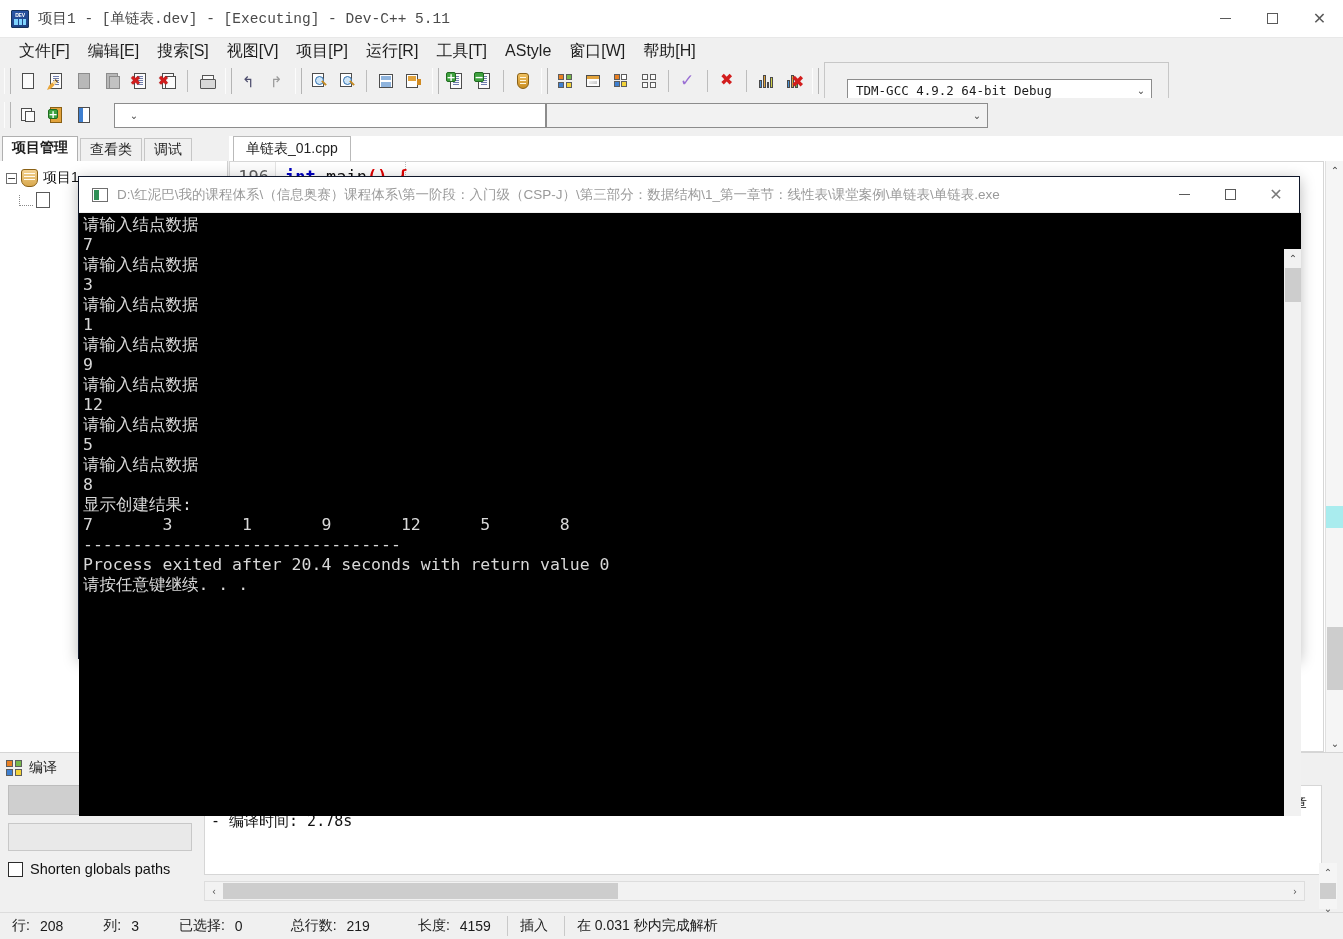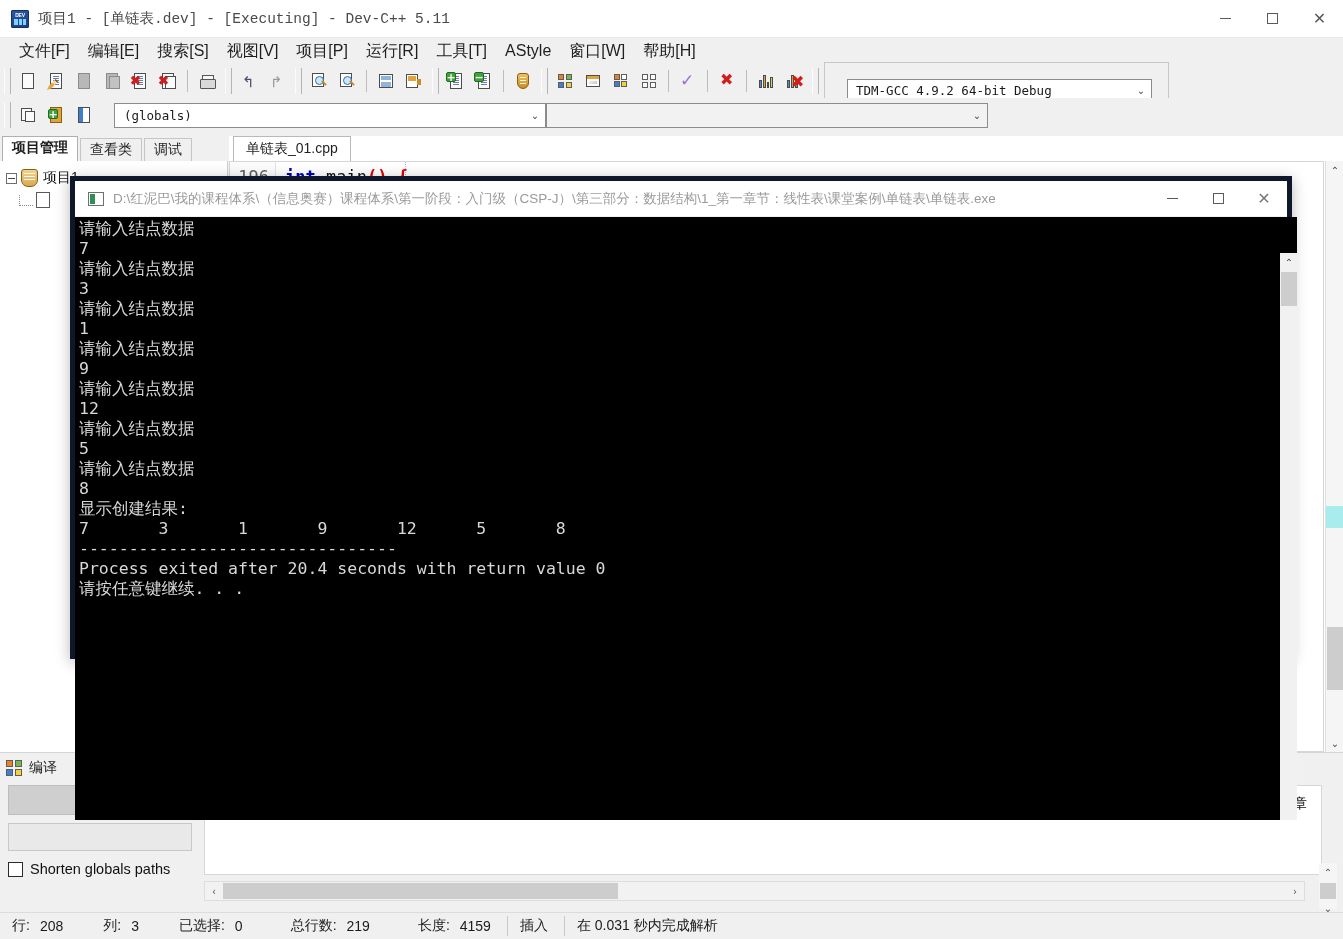--- a/index.html
+++ b/index.html
@@ -302,22 +302,22 @@
     background:#f0f0f0; border-top:1px solid #dcdcdc;
     display:flex; align-items:center; font-size:14px; color:#1b1b1b;
   }
   .sb-cell { display:flex; align-items:center; padding:0 0 0 12px; height:27px; white-space:nowrap;}
   .sb-lab { margin-right:10px; }
   .sb-val { }
   .sb-div { width:1px; height:20px; background:#c9c9c9; margin-left:16px; }
 
   
   .console-win {
-    position:absolute; left:70px; top:176px; width:1222px; height:483px;
-    background:#ffffff; border:5px solid #0f172a;
+    position:absolute; left:78px; top:176px; width:1222px; height:483px;
+    background:#ffffff; border:1px solid #0f172a;
     box-shadow: 0 3px 14px rgba(0,0,0,.28);
   }
   .console-title {
     height:36px; background:#ffffff; display:flex; align-items:center;
     border-bottom:1px solid #f1f1f1;
   }
   .con-ico {
     width:16px;height:14px;margin-left:13px;margin-right:9px;flex:none;
     border:1.5px solid #6f6f6f; background:#fff; position:relative;
   }
@@ -583,21 +583,20 @@
         </span>
       </div>
     <div class="tb-btn">
       <span class="ico">
           <i class="pg" style="background:#fff"></i>
           <i style="position:absolute;left:4px;top:2px;width:4px;height:14px;background:#3e7fd0"></i>
         </span>
       </div>
 
     <div class="combo-wide" style="width:432px;margin-left:16px;position:relative;">
-      <span style="flex:1">(globals)</span>
       <span class="combo-arrow">⌄</span>
     </div>
     <div class="combo-wide disabled" style="width:442px;">
       <span style="flex:1"></span>
       <span class="combo-arrow">⌄</span>
     </div>
   </div>
 
   <div class="tabstrip">
     <div class="ltab active">项目管理</div>
@@ -653,20 +652,21 @@
       <div class="cp-btn">中止</div>
       <div class="cp-field"></div>
       <div class="cp-check">
         <span class="cbox"></span>
         <span>Shorten globals paths</span>
       </div>
     </div>
 
     <div class="cp-log">
       <div>- 输出大小: 1.90531444549561 MiB</div>
+      <div>- 编译时间: 2.78s</div>
     </div>
 
     <div class="cp-hscroll">
       <span class="hs-arrow">‹</span>
       <span class="hs-thumb" style="width:395px"></span>
       <span class="hs-arrow" style="margin-left:auto">›</span>
     </div>
 
     <div class="cp-vscroll">
       <span class="hs-arrow">⌃</span>

